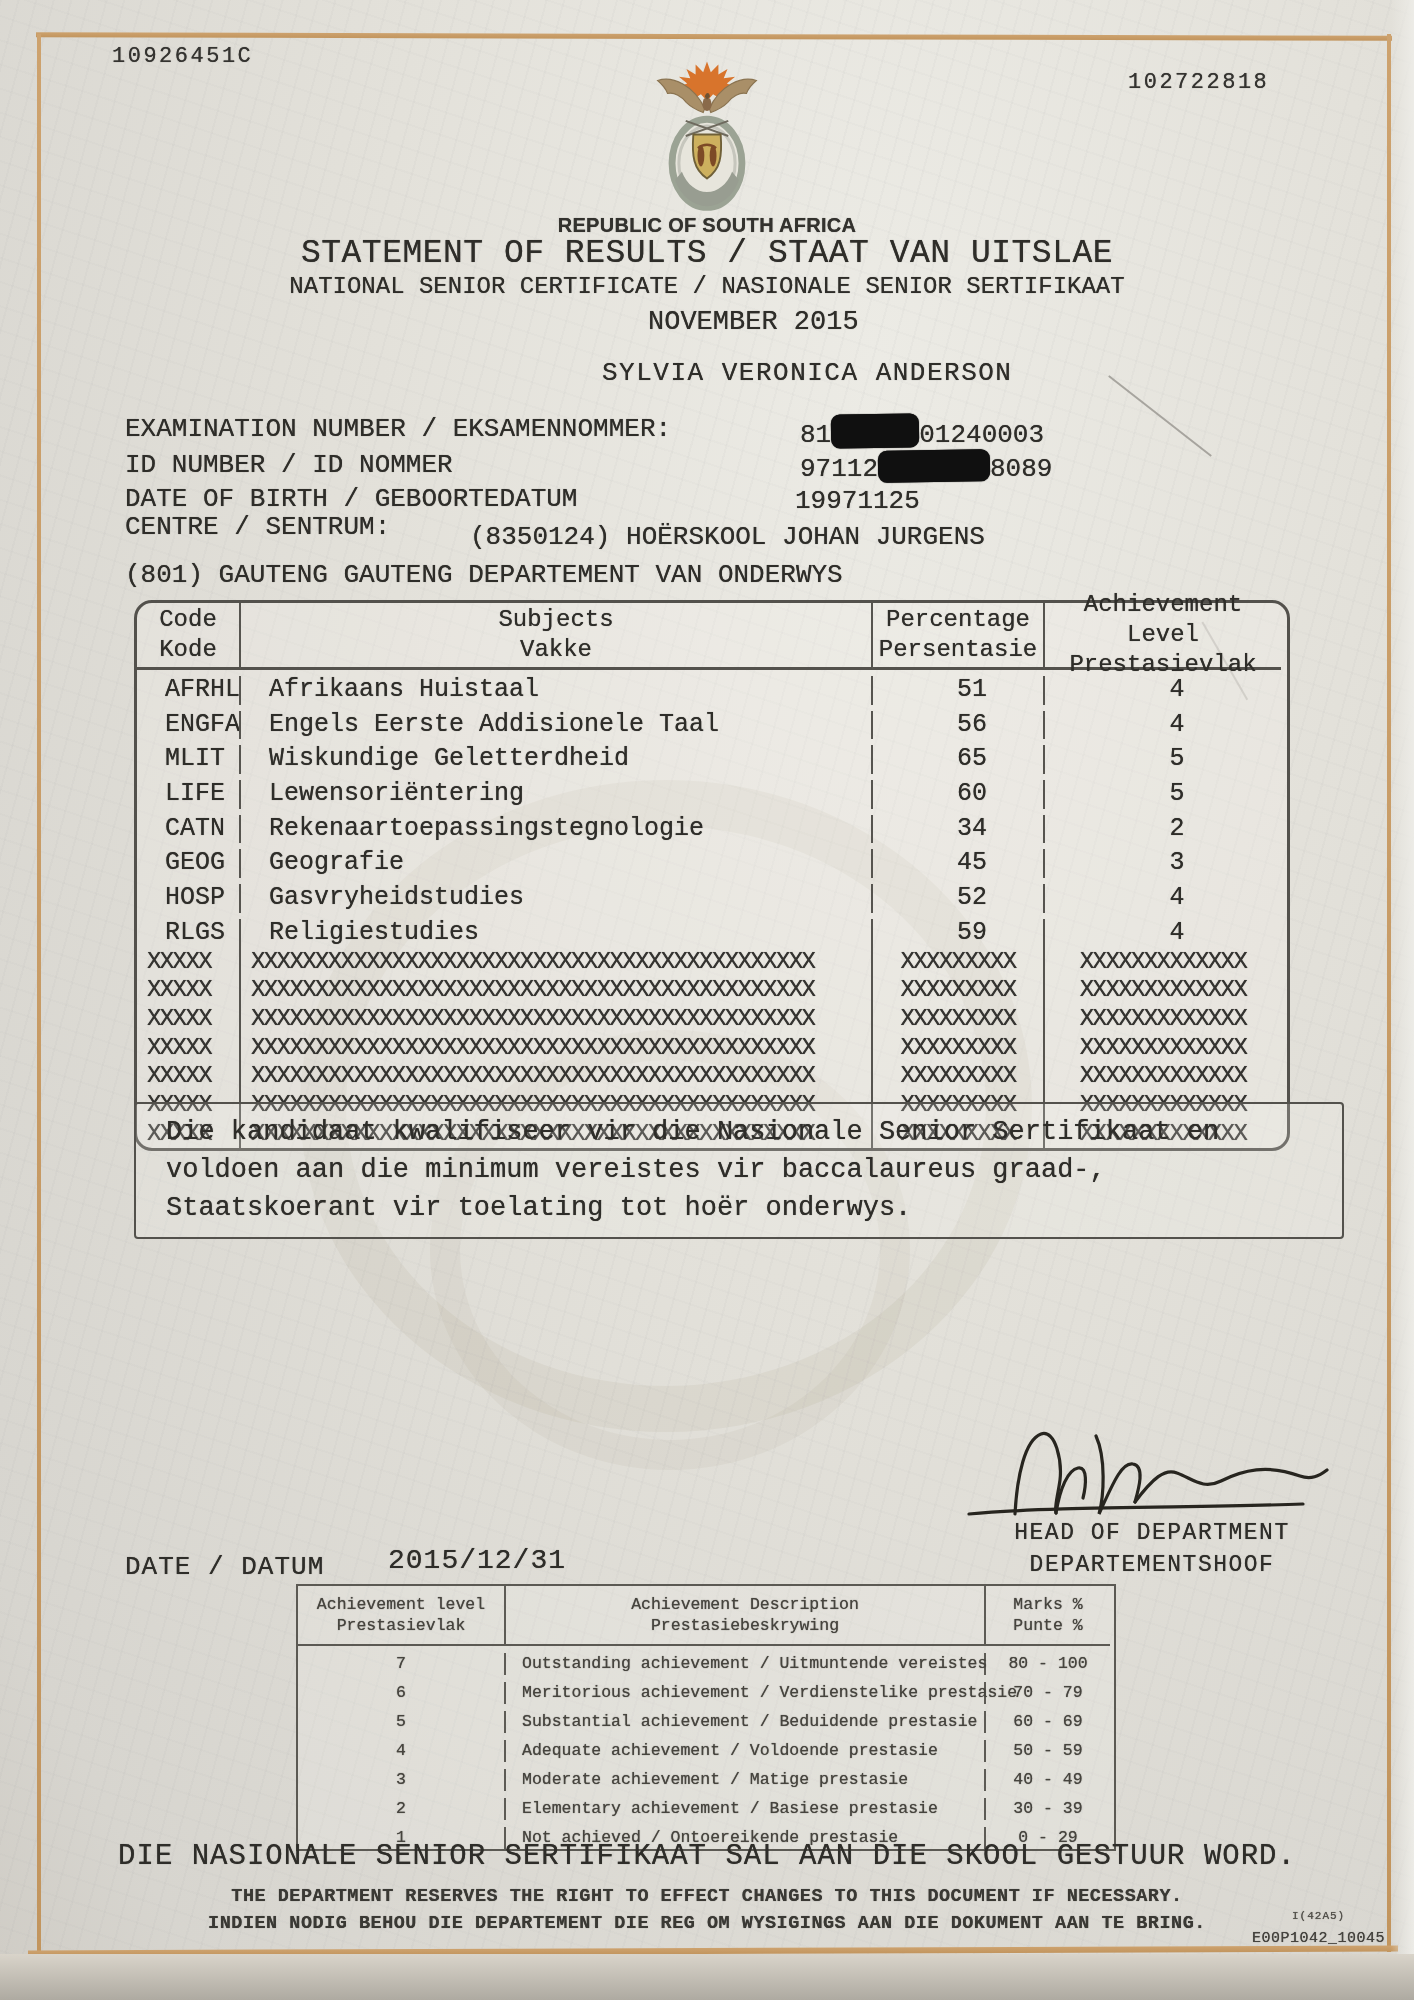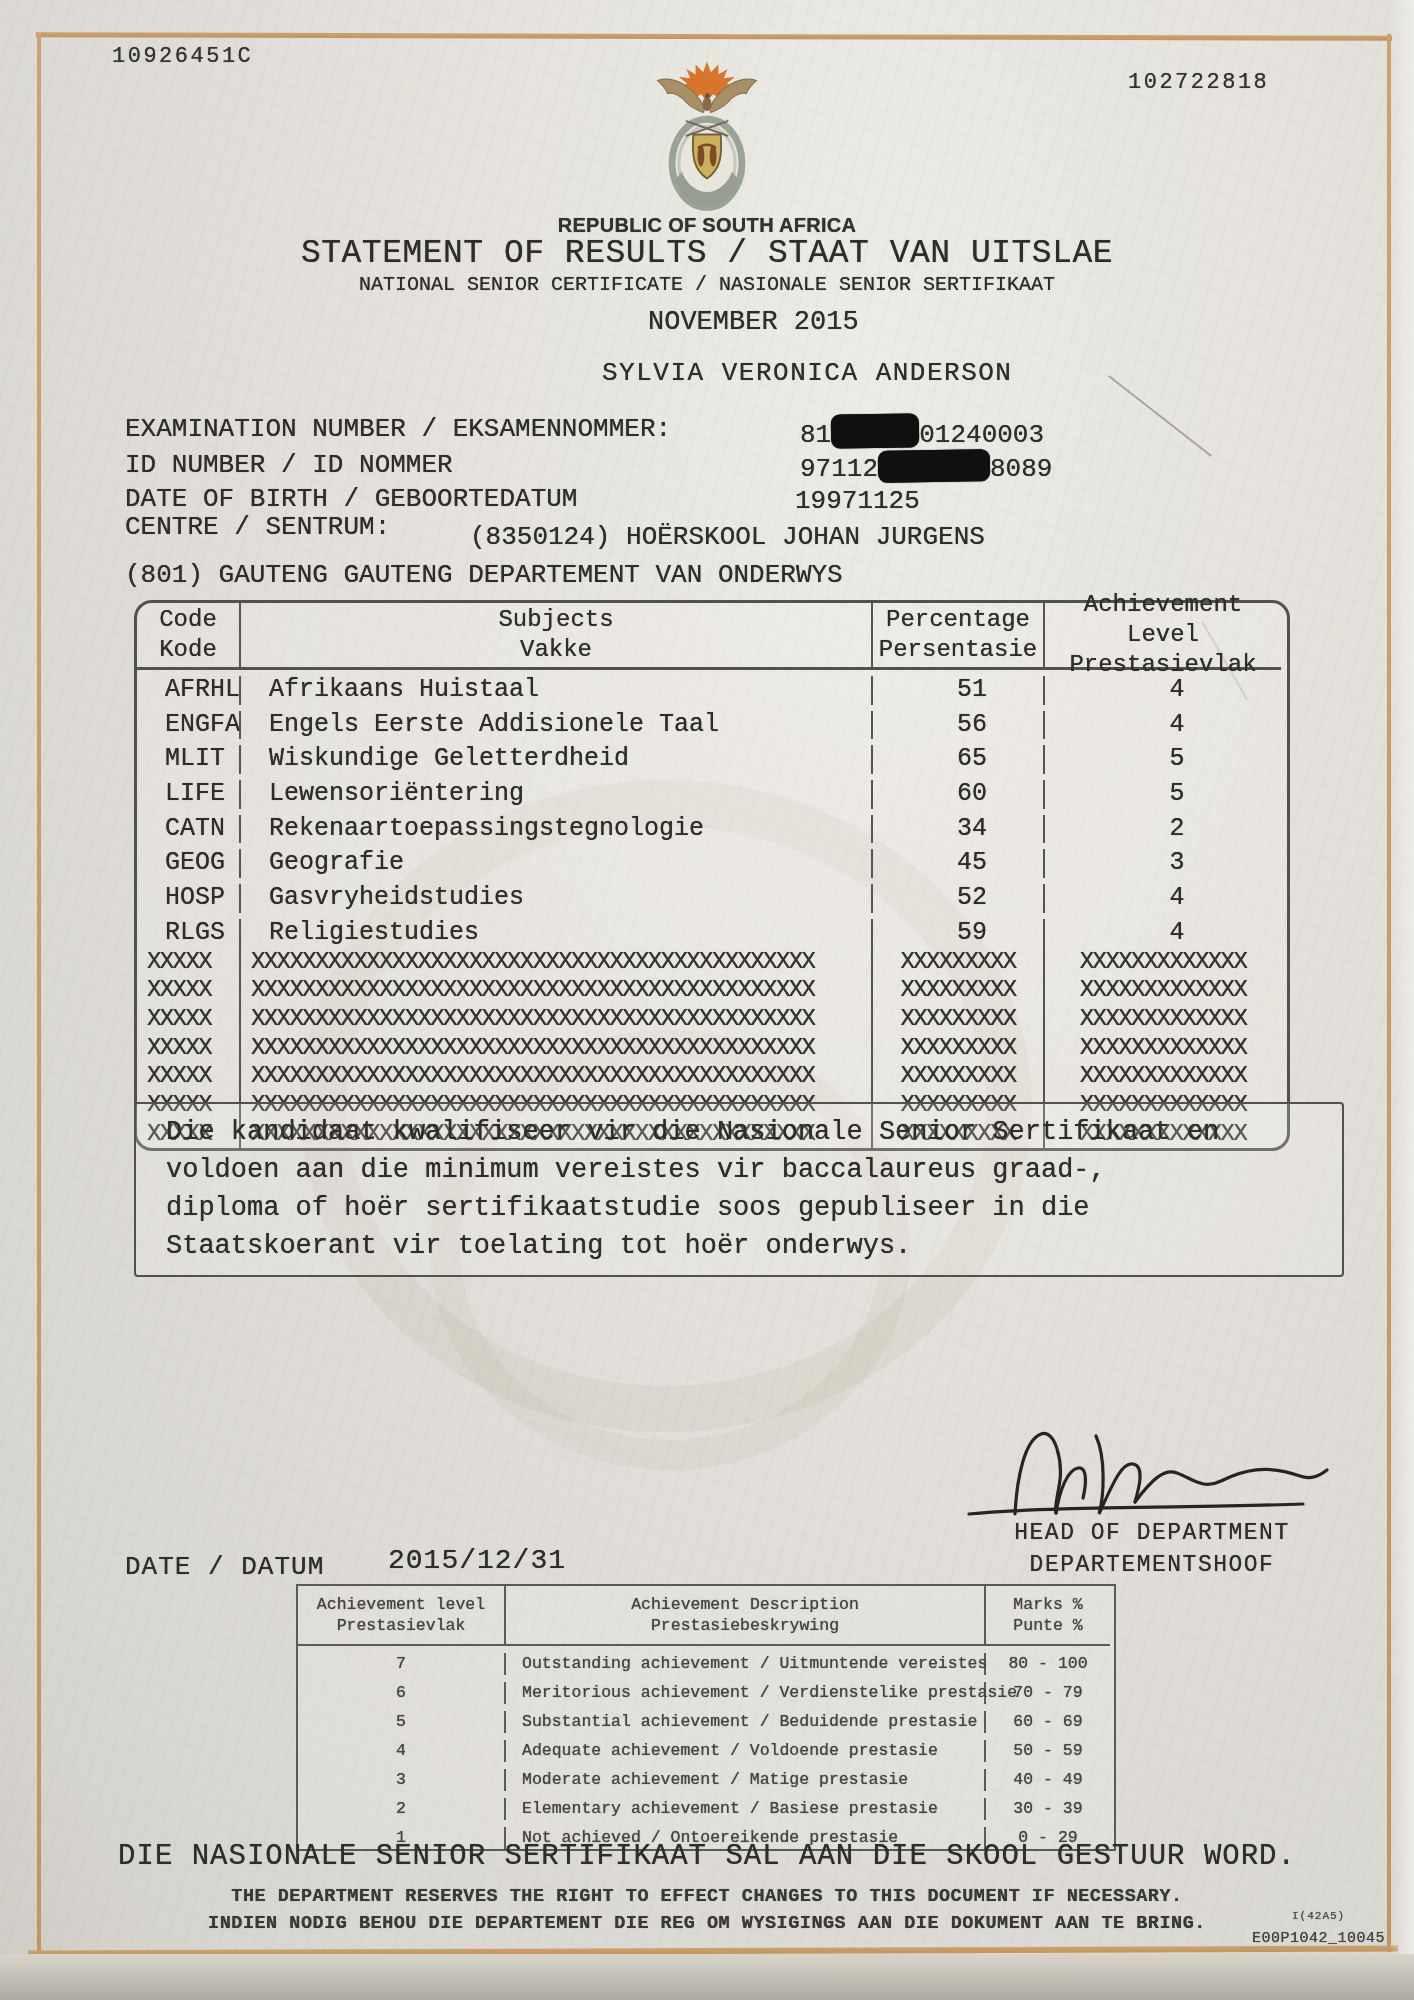--- a/index.html
+++ b/index.html
@@ -19,21 +19,21 @@
   .frame.top{left:36px;top:34px;width:1356px;height:5px;transform:rotate(.15deg);}
   .frame.left{left:37px;top:34px;width:4px;height:1918px;}
   .frame.right{left:1387px;top:34px;width:4px;height:1918px;}
   .frame.bottom{left:28px;top:1948px;width:1370px;height:6px;transform:rotate(-.2deg);}
   .edge-right{position:absolute;right:0;top:0;width:23px;height:100%;background:linear-gradient(90deg,transparent,#edece7);}
   .edge-bottom{position:absolute;left:0;bottom:0;width:100%;height:46px;background:linear-gradient(#d9d4ca,#aeaaa1);}
   .serial{font-size:22px;letter-spacing:2.5px;color:#343330;}
   .center{left:0;right:0;text-align:center;}
   .country{font-family:"Liberation Sans",sans-serif;font-weight:700;font-size:20px;letter-spacing:.3px;color:#33322e;}
   .doc-title{font-size:33px;letter-spacing:.5px;}
-  .doc-subtitle{font-size:20px;}
+  .doc-subtitle{font-size:24px;}
   .session{font-size:27px;}
   .cand-name{font-size:26px;letter-spacing:1.5px;}
   .lbl,.val{font-size:26px;white-space:nowrap;}
   .redact{display:inline-block;background:#101010;border-radius:9px;vertical-align:-6px;transform:rotate(-1deg);box-shadow:0 0 1px #000;}
   .province{font-size:26px;}
   
   .rtable{left:134px;top:600px;width:1150px;border:3px solid #53514c;border-radius:18px;
     display:grid;grid-template-columns:104px 632px 172px 236px;background:rgba(246,245,240,.25);}
   .hcell{border-bottom:3px solid #53514c;height:64px;display:flex;flex-direction:column;justify-content:center;text-align:center;font-size:24px;line-height:30px;}
   .rcell{height:28.7px;line-height:28.7px;font-size:25px;overflow:hidden;white-space:nowrap;}
@@ -256,21 +256,20 @@
         </div>
       </div>
   </div>
 
   <div class="abs qbox">
 
       <div class="qline">Die kandidaat kwalifiseer vir die Nasionale Senior Sertifikaat en</div>
 
       <div class="qline">voldoen aan die minimum vereistes vir baccalaureus graad-,</div>
 
-      <div class="qline">diploma of hoër sertifikaatstudie soos gepubliseer in die</div>
 
       <div class="qline">Staatskoerant vir toelating tot hoër onderwys.</div>
     </div>
 
   <svg class="abs" style="left:955px;top:1418px;" width="390" height="118" viewBox="0 0 390 118">
     <g fill="none" stroke="#27251f" stroke-width="3.2" stroke-linecap="round">
       <path d="M60 96 C62 58 70 22 86 16 C101 11 107 44 105 62 C103 77 99 90 101 95"></path>
       <path d="M101 95 C105 70 113 52 123 50 C133 48 131 68 128 80"></path>
       <path d="M141 18 C151 40 149 78 144 96 C160 60 168 44 178 46 C190 48 184 70 180 84"></path>
       <path d="M180 84 C198 60 210 50 222 55 C238 61 248 72 266 63 C288 52 312 46 345 58 C356 62 364 58 372 52"></path>

